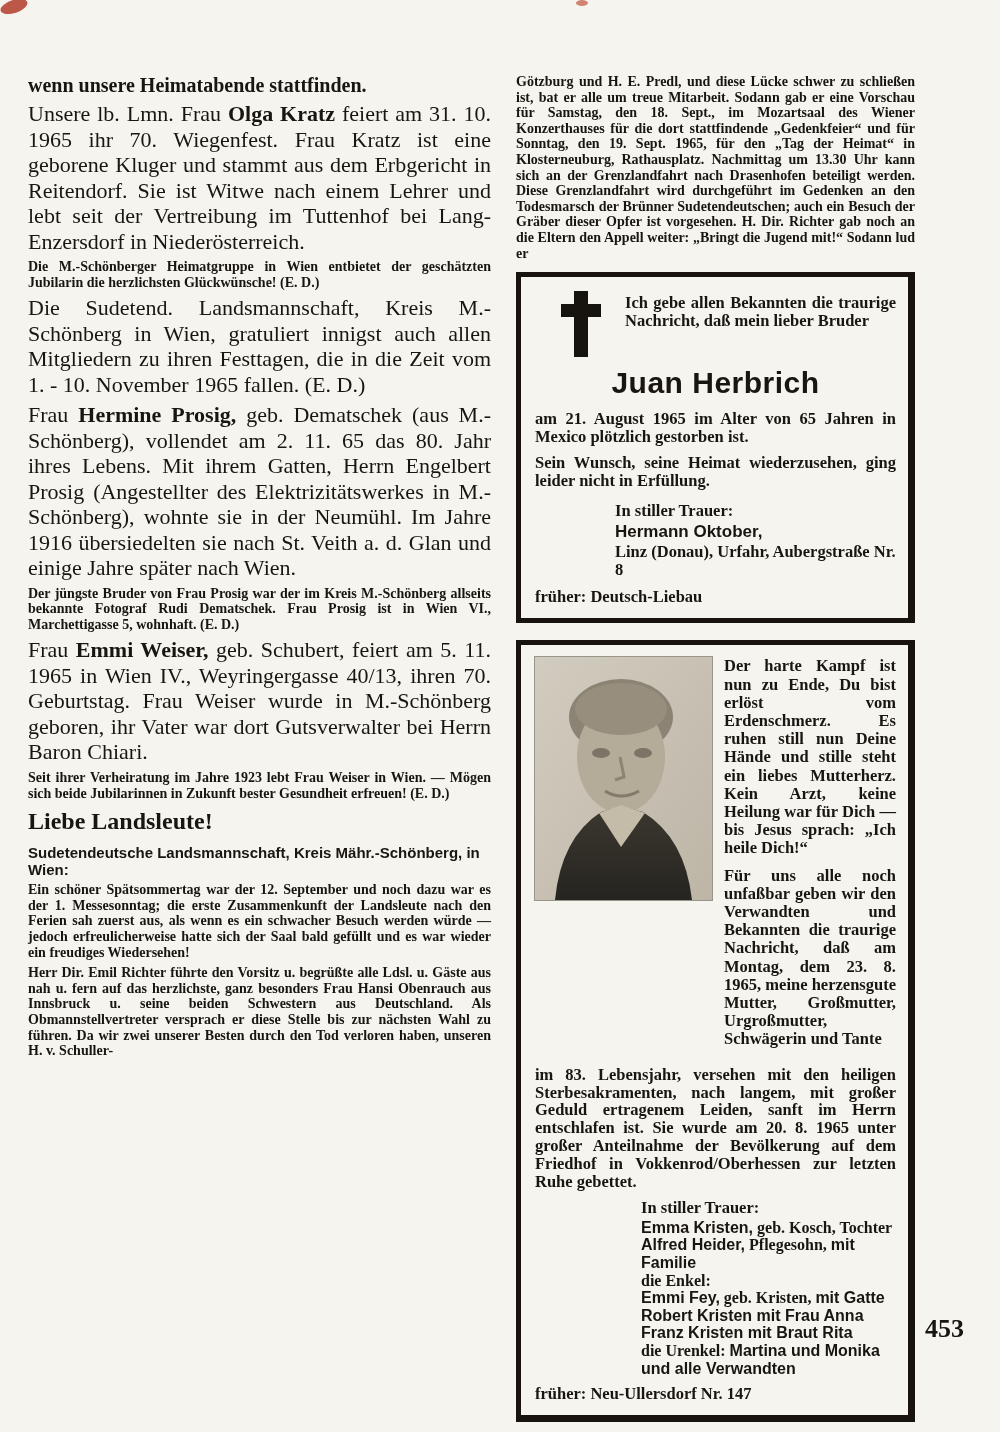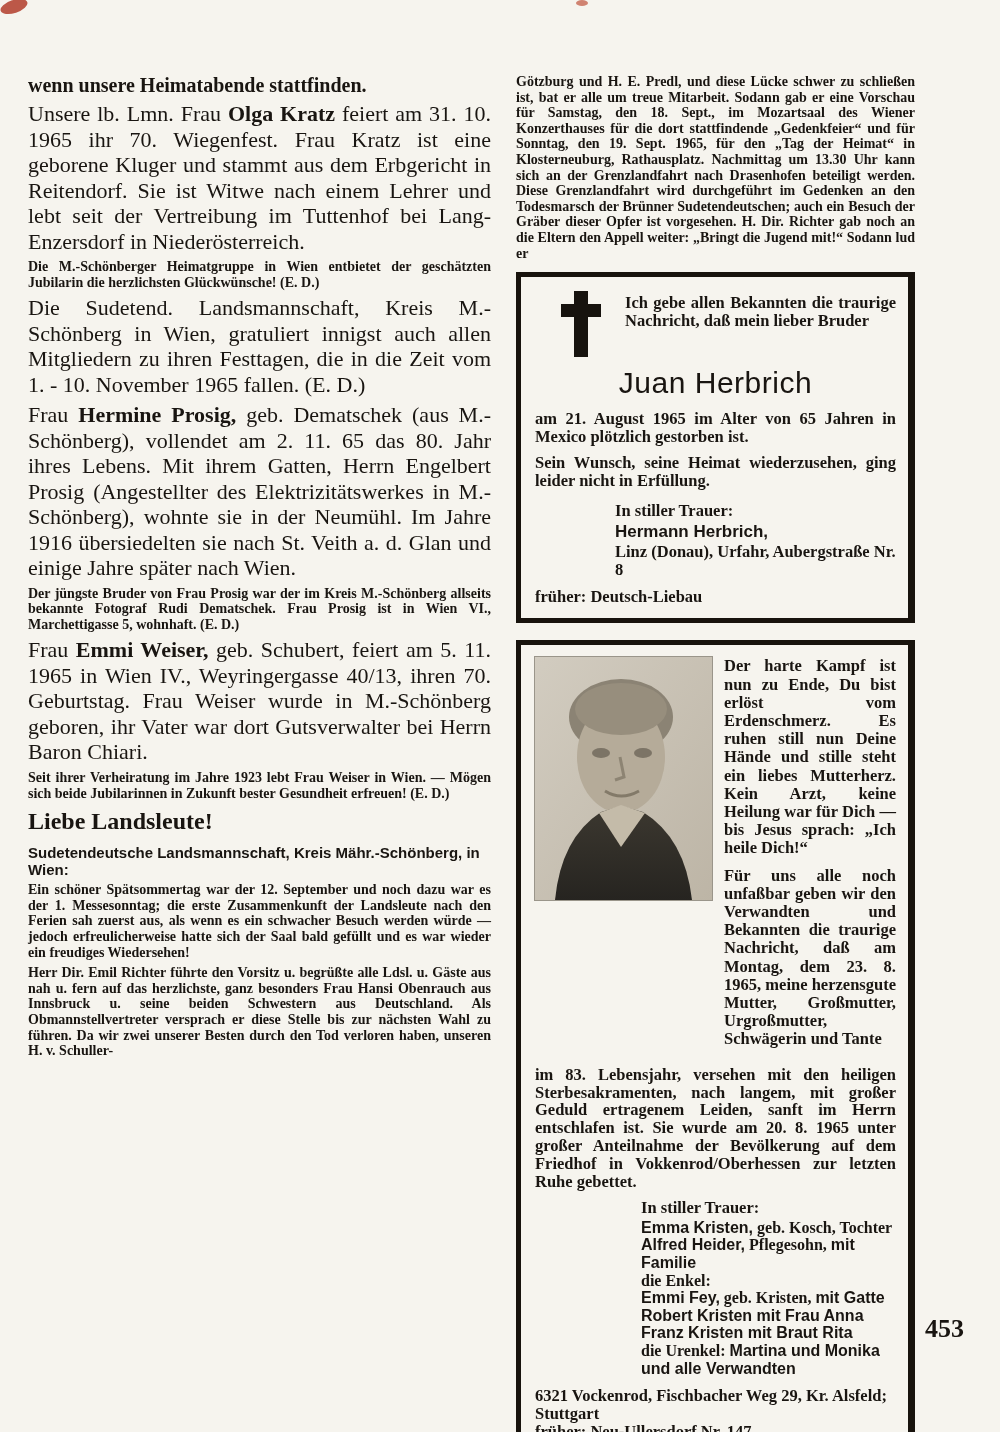--- a/index.html
+++ b/index.html
@@ -20,21 +20,21 @@
   .lg .b{font-weight:700;}
   .lead-bold{font-weight:700;font-size:20px;line-height:23px;margin-bottom:4px;text-align:left;}
   .h-serif{font-weight:700;font-size:24px;line-height:27px;margin:7px 0 9px 0;font-family:"Liberation Serif",serif;}
   .lg-bold .b{font-weight:700;}
   .h-sans{font-family:"Liberation Sans",sans-serif;font-weight:700;font-size:15px;line-height:17px;margin:5px 0 4px 0;text-align:left;}
 
   
   .obit{border:5px solid #18130d;border-right-width:7px;padding:12px 12px 12px 14px;margin-top:11px;}
   .obit2{margin-top:17px;border-bottom-width:7px;}
   .obit-text{font-weight:700;font-size:16.5px;line-height:17.9px;text-align:justify;margin-bottom:8px;}
-  .obit-name{font-family:"Liberation Sans",sans-serif;font-weight:400;font-size:30px;line-height:34px;
+  .obit-name{font-family:"Liberation Sans",sans-serif;font-weight:700;font-size:30px;line-height:34px;
              text-align:center;letter-spacing:.5px;margin:9px 0 10px 0;}
   .obit-name.big{font-size:32px;margin:6px 0 10px 0;}
 
   .obit-head{display:flex;align-items:flex-start;margin-bottom:2px;}
   .cross{position:relative;width:40px;height:66px;flex:none;margin:2px 8px 0 26px;}
   .cross .cv{position:absolute;left:13px;top:0;width:14px;height:66px;background:#17130e;}
   .cross .ch{position:absolute;left:0;top:13px;width:40px;height:13px;background:#17130e;}
   .obit-head .obit-text{flex:1;margin:5px 0 0 16px;}
 
   .mourning1{margin:12px 0 10px 80px;}
@@ -93,21 +93,21 @@
           <span class="cv"></span>
             <span class="ch"></span>
         </div>
         <p class="obit-text">Ich gebe allen Bekannten die traurige Nachricht, daß mein lieber Bruder</p>
       </div>
       <div class="obit-name">Juan Herbrich</div>
       <p class="obit-text">am 21. August 1965 im Alter von 65 Jahren in Mexico plötzlich gestorben ist.</p>
       <p class="obit-text">Sein Wunsch, seine Heimat wiederzusehen, ging leider nicht in Erfüllung.</p>
       <div class="mourning1">
         <p class="obit-text">In stiller Trauer:</p>
-        <p class="mourner-sans">Hermann Herbrich,</p>
+        <p class="mourner-sans">Hermann Oktober,</p>
         <p class="obit-text">Linz (Donau), Urfahr, Aubergstraße Nr. 8</p>
       </div>
       <p class="obit-text former">früher: Deutsch-Liebau</p>
     </div>
 
     <div class="obit obit2">
       <div class="obit2-row">
         <div class="photo">
           <svg viewBox="0 0 177 243" preserveAspectRatio="none">
             <defs>
@@ -142,19 +142,18 @@
         <p class="obit-text">In stiller Trauer:</p>
         <p class="mline"><span class="b">Emma Kristen,</span><span> geb. Kosch, Tochter</span></p>
         <p class="mline"><span class="b">Alfred Heider,</span><span> Pflegesohn, </span><span class="b">mit Familie</span></p>
         <p class="mline"><span>die Enkel:</span></p>
         <p class="mline"><span class="b">Emmi Fey,</span><span> geb. Kristen, </span><span class="b">mit Gatte</span></p>
         <p class="mline"><span class="b">Robert Kristen mit Frau Anna</span></p>
         <p class="mline"><span class="b">Franz Kristen mit Braut Rita</span></p>
         <p class="mline"><span>die Urenkel: </span><span class="b">Martina und Monika</span></p>
         <p class="mline"><span class="b">und alle Verwandten</span></p>
       </div>
-      <p class="obit-text addr">6321 Vockenrod, Fischbacher Weg 29, Kr. Alsfeld; Stuttgart</p>
       <p class="obit-text former">früher: Neu-Ullersdorf Nr. 147</p>
     </div>
   </div>
 
   <div class="page-number">453</div>
 </div>
 
 </body></html>

